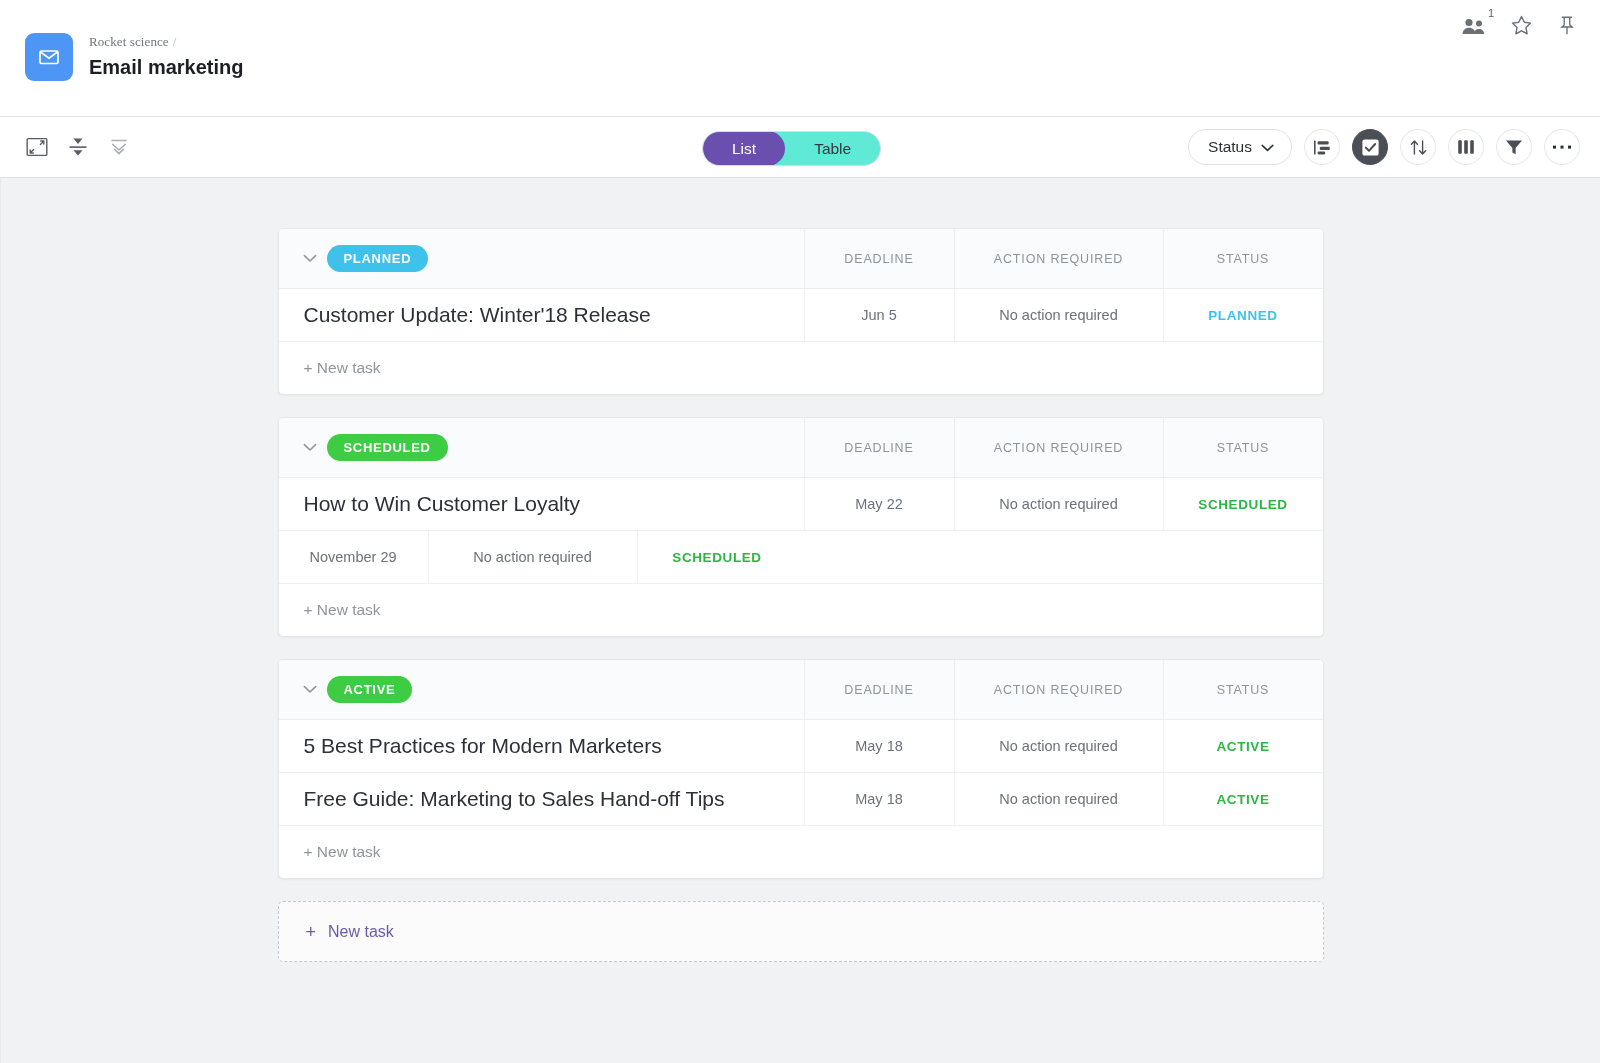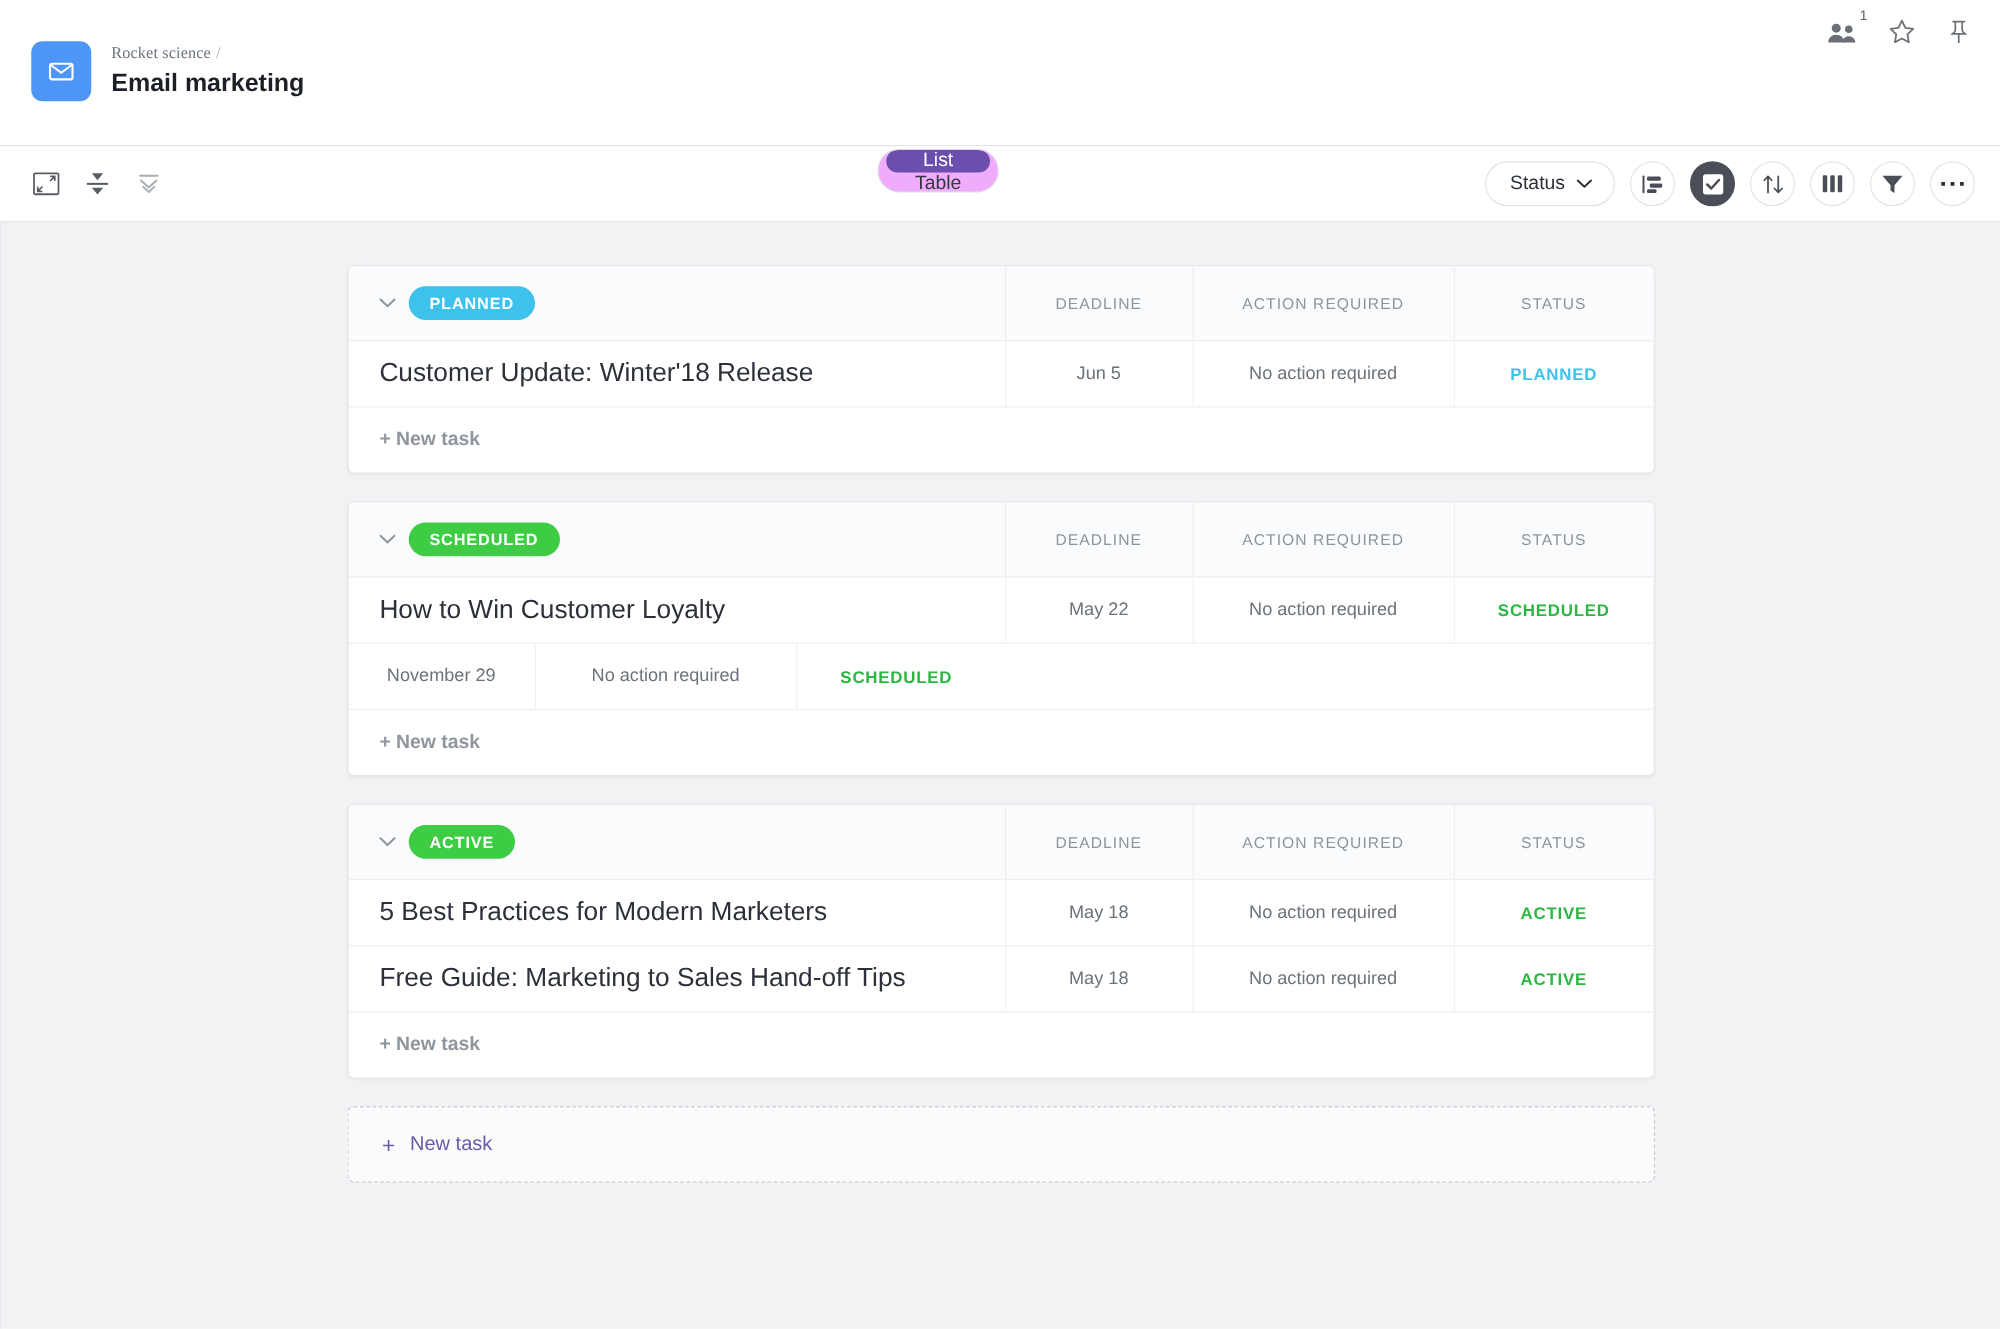--- a/index.html
+++ b/index.html
@@ -81,29 +81,28 @@
     display: flex; align-items: center;
   }
   .tb-left {
     display: flex; align-items: center; gap: 19px;
     padding-left: 26px;
   }
   .tb-icon { cursor: pointer; display: block; opacity: .85; }
   .tb-icon svg { display: block; }
 
   .viewtoggle {
-    position: absolute; left: 702px; top: 2px;
+    position: absolute; left: 702px; top: 14px;
     height: 35px;
     border: 1px solid #ddd9ec;
     border-radius: 18px;
-    background: #f0abfc;
+    background: #5eead4;
     display: flex; align-items: center;
     padding: 0;
     overflow: hidden;
-    flex-direction: column;
   }
   .vt-btn {
     height: 35px; padding: 0 29px;
     display: flex; align-items: center; justify-content: center;
     font-size: 15.5px; color: #34383f;
     border-radius: 18px; cursor: pointer;
     background: transparent; border: none;
     font-family: inherit;
   }
   .vt-btn.active { background: #6b4fae; color: #ffffff; }
@@ -128,22 +127,22 @@
 
   
   .body {
     flex: 1 1 auto; overflow: hidden;
     background: #f1f2f4;
     border-left: 1px solid #e6e8ea;
     position: relative;
   }
   .canvas {
     width: 1046px;
-    margin: 12px auto;
-    padding-top: 22px;
+    margin: 0 auto;
+    padding-top: 50px;
   }
 
   .group {
     background: #ffffff;
     border: 1px solid #e6e7ea;
     border-radius: 5px;
     box-shadow: 0 1px 2px rgba(30,35,45,.05);
     margin-bottom: 22px;
     overflow: hidden;
   }
@@ -188,21 +187,21 @@
     display: flex; align-items: center; justify-content: center;
     border-right: 1px solid #eff1f3;
     font-size: 14.5px; color: #6c727a;
   }
   .cell:last-child { border-right: none; }
   .cell.status { font-size: 13.5px; font-weight: bold; letter-spacing: .6px; }
 
   .newtask-row {
     height: 52px; display: flex; align-items: center;
     padding-left: 25px;
-    font-size: 15.5px; color: #8f959d; cursor: pointer; font-weight: bold;
+    font-size: 15.5px; color: #8f959d; cursor: pointer;
   }
 
   .newtask-bottom {
     height: 61px;
     border: 1px dashed #c9c6d8;
     border-radius: 5px;
     background: #fbfbfc;
     display: flex; align-items: center;
     padding-left: 27px; gap: 12px;
     font-size: 16px; color: #6b5aa8; cursor: pointer;

